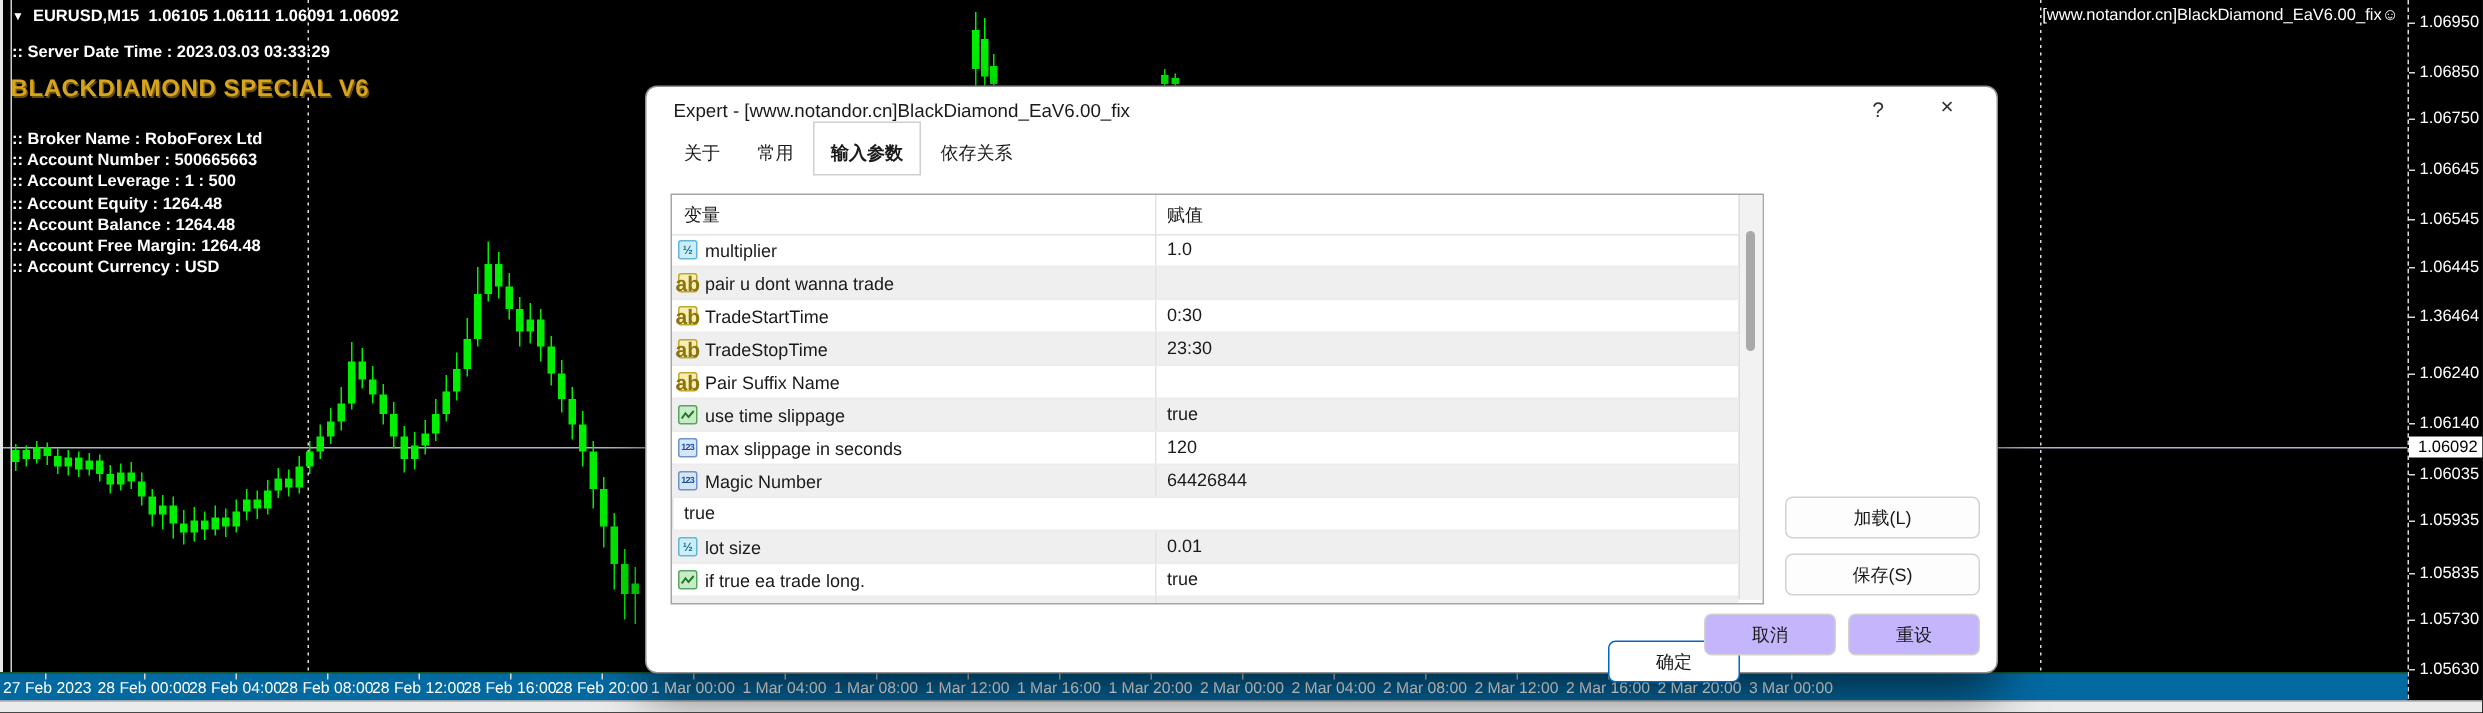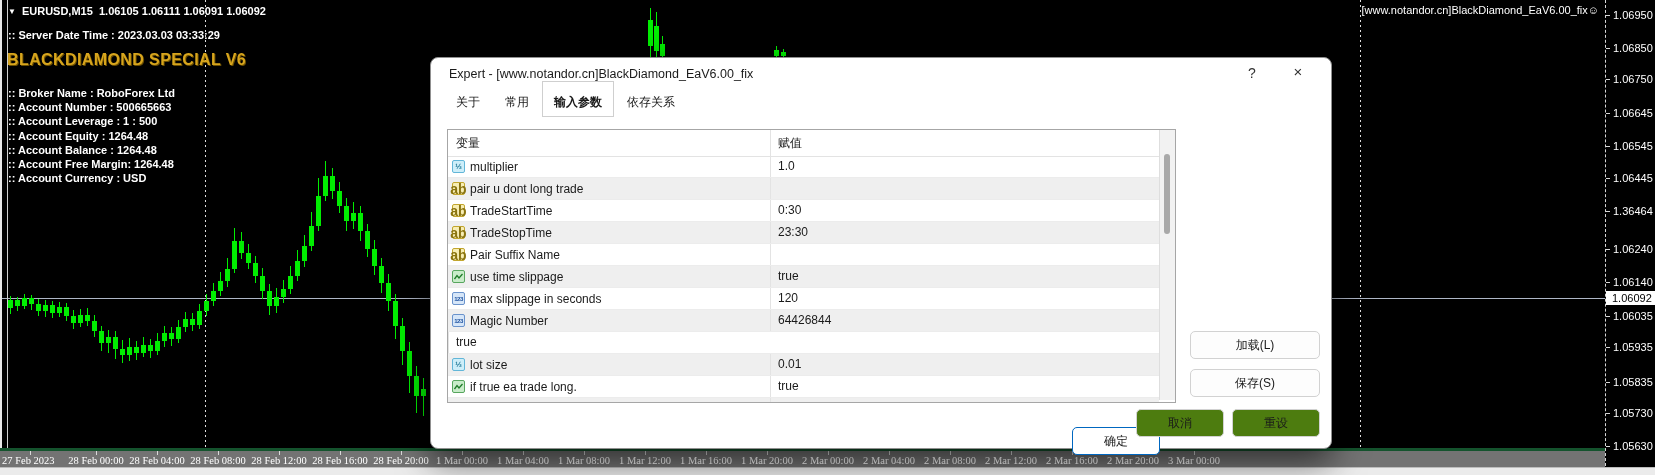--- a/index.html
+++ b/index.html
@@ -15,21 +15,21 @@
             text-shadow:1px 1px 0 #6b4e00;}
   #account-lines{left:8px;top:86px;color:#fff;font-size:11px;font-weight:bold;line-height:14.2px;white-space:pre;}
   #watermark{right:56px;top:4px;color:#fff;font-size:11px;white-space:nowrap;}
   
   #price-axis{left:1605px;top:0;width:50px;height:466px;background:#000;border-left:1px dashed #d8d8d8;}
   .pl{position:absolute;left:7px;color:#fff;font-size:11px;transform:translateY(-50%);}
   .ptick{position:absolute;left:0;width:4px;height:1px;background:#d8d8d8;}
   #cur-price{position:absolute;left:0;width:49px;height:14px;background:#fff;color:#000;
              font-size:11px;line-height:14px;padding-left:6px;transform:translateY(-50%);}
   
-  #time-axis{left:0;top:448px;width:1605px;height:18px;background:#737373;border-top:3px solid #14532d;font-family:Liberation Serif, serif;}
+  #time-axis{left:0;top:448px;width:1605px;height:18px;background:#0369a1;border-top:1px solid #14532d;}
   .tl{position:absolute;top:4px;color:#fff;font-size:10.5px;white-space:nowrap;transform:translateX(-50%);}
   .tl.first{transform:none;}
   .ttick{position:absolute;top:0;width:1px;height:4px;background:#d8d8d8;}
   #bottom-strip{left:0;top:467px;width:1655px;height:8px;background:#ebebeb;border-top:1px solid #bdbdbd;}
   
   #dialog{left:430px;top:57px;width:900px;height:390px;background:#fff;border:1px solid #909090;
           border-radius:8px;box-shadow:0 12px 34px rgba(0,0,0,.6);font-size:12px;color:#1a1a1a;}
   #dlg-title{left:18px;top:9px;font-size:12.5px;white-space:nowrap;}
   #dlg-help{left:808px;top:7px;width:26px;height:20px;text-align:center;font-size:14px;color:#333;cursor:pointer;}
   #dlg-close{left:852px;top:5px;width:30px;height:22px;text-align:center;font-size:15px;color:#333;cursor:pointer;}
@@ -52,21 +52,21 @@
   .picon.text{background:#f8eeb4;border:1px solid #c2a62e;color:#8a7410;font-size:14px;}
   .picon.int{background:#d6e6f8;border:1px solid #6a93cc;color:#1b4f9e;font-size:6px;letter-spacing:-.5px;}
   .picon.bool{background:#c8ecc9;border:1px solid #57a65e;}
   #pscroll{position:absolute;right:0;top:0;width:15px;height:270px;background:#f2f2f2;border-left:1px solid #dedede;}
   #pscroll-thumb{position:absolute;left:4px;top:24px;width:6px;height:80px;background:#a9a9a9;border-radius:3px;}
   
   .sbtn{width:130px;height:28px;line-height:26px;text-align:center;background:#fdfdfd;border:1px solid #d2d2d2;
         border-radius:5px;box-sizing:border-box;cursor:pointer;}
   #btn-load{left:759px;top:273px;}
   #btn-save{left:759px;top:311px;}
-  .fbtn{width:88px;height:28px;line-height:26px;text-align:center;background:#4d7c0f;border:1px solid #d2d2d2;
+  .fbtn{width:88px;height:28px;line-height:26px;text-align:center;background:#c4b5fd;border:1px solid #d2d2d2;
         border-radius:5px;box-sizing:border-box;cursor:pointer;}
   #btn-ok{left:609px;top:369px;border:1px solid #0067c0;background:#fff;margin-left:32px;}
   #btn-cancel{left:705px;top:351px;}
   #btn-reset{left:801px;top:351px;}
 </style>
 </head>
 <body>
 
 <div id="screen">
 
@@ -315,21 +315,21 @@
           <div class="prow">
             <div class="cell-n">
               <span class="picon half">½</span>
               <span>multiplier</span>
             </div>
             <div class="cell-v">1.0</div>
           </div>
           <div class="prow alt">
             <div class="cell-n">
               <span class="picon text">ab</span>
-              <span>pair u dont long trade</span>
+              <span>pair u dont wanna trade</span>
             </div>
             <div class="cell-v"></div>
           </div>
           <div class="prow">
             <div class="cell-n">
               <span class="picon text">ab</span>
               <span>TradeStartTime</span>
             </div>
             <div class="cell-v">0:30</div>
           </div>

